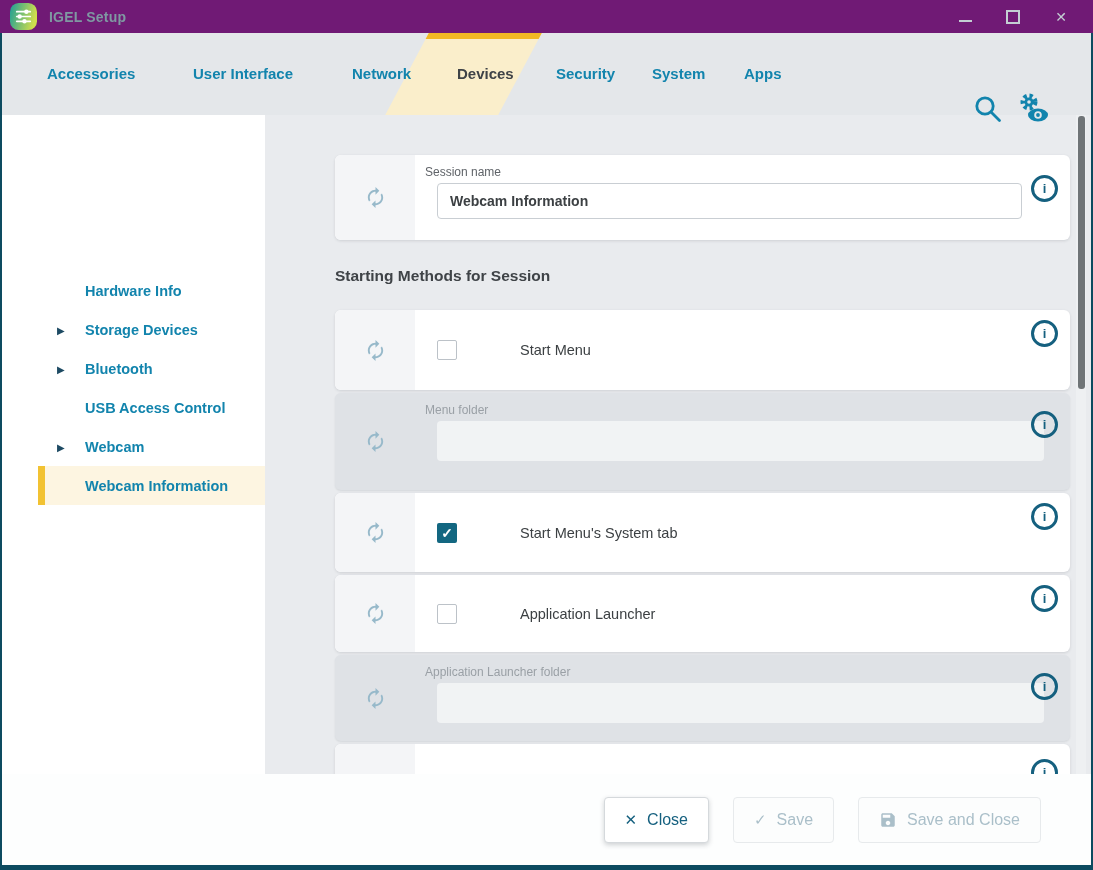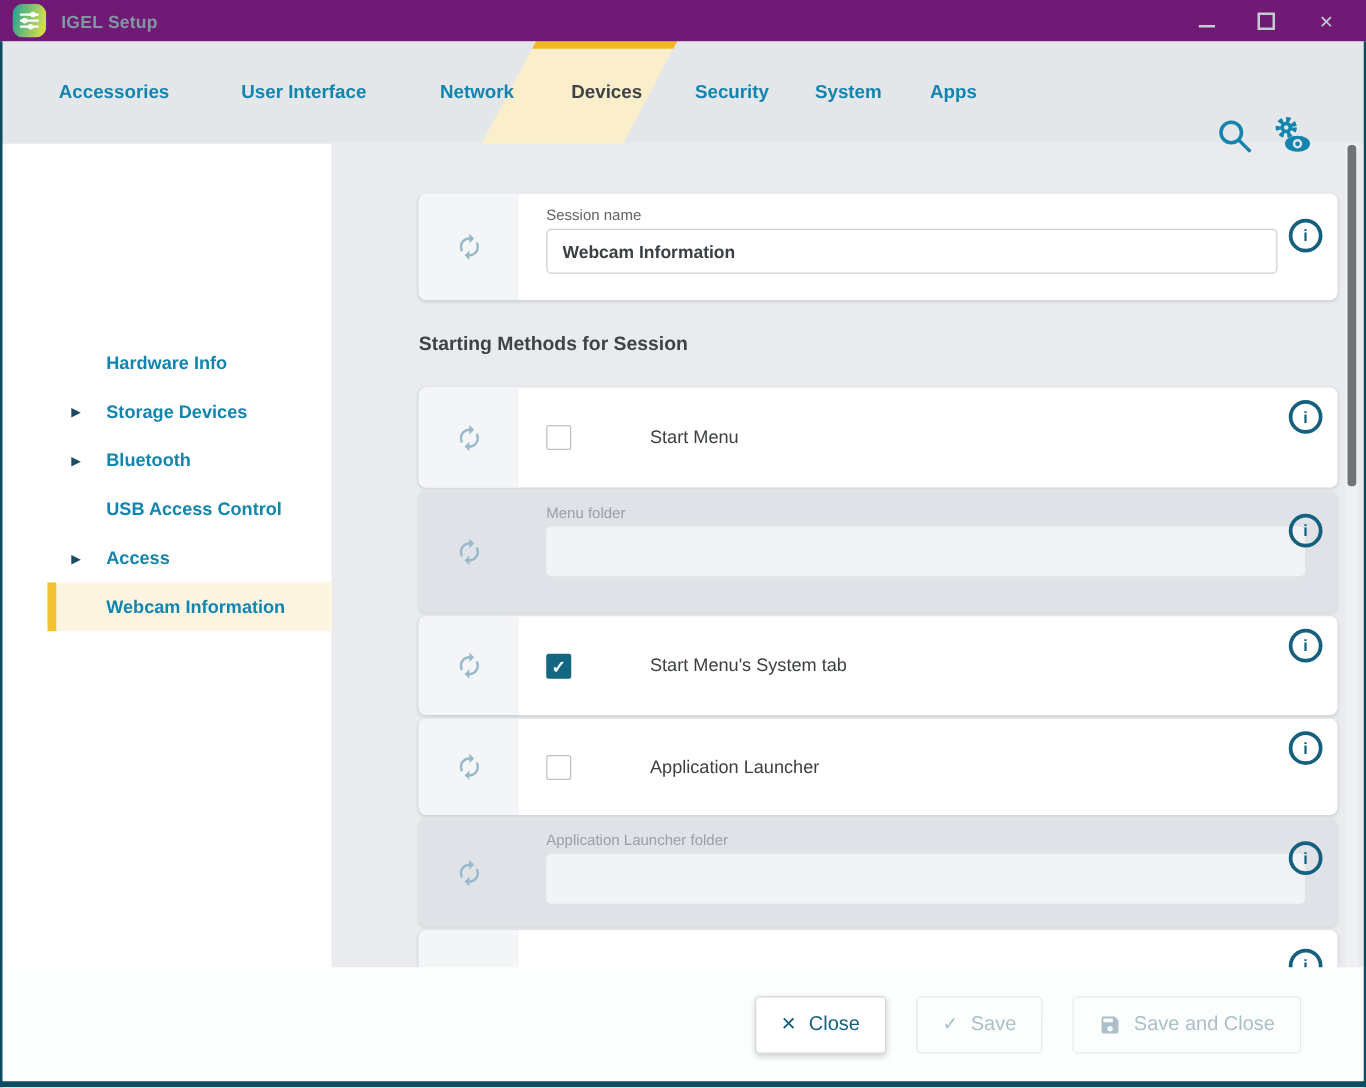--- a/index.html
+++ b/index.html
@@ -39,21 +39,21 @@
 
   
   .content{position:absolute;left:265px;top:115px;width:826px;height:659px;background:#e9ebee;
            overflow:hidden;z-index:4;}
   .card{position:absolute;left:70px;width:735px;background:#fff;border-radius:6px;
         box-shadow:0 1px 3px rgba(40,50,60,.14);display:flex;}
   .strip{width:80px;flex:0 0 80px;background:#f4f5f7;border-radius:6px 0 0 6px;
          display:flex;align-items:center;justify-content:center;}
   .cbody{flex:1;position:relative;}
   .cbody.rowflex{display:flex;align-items:center;padding-left:22px;gap:15px;}
-  .f-label{position:absolute;left:22px;font-size:12px;color:#5f6368;}
+  .f-label{position:absolute;left:10px;font-size:12px;color:#5f6368;}
   .f-input{position:absolute;left:22px;width:559px;height:34px;border:1px solid #c9ced3;
            border-radius:4px;background:#fff;padding:0 12px;font-family:"Liberation Sans",sans-serif;
            font-size:14px;font-weight:bold;color:#3c4043;outline:none;}
   .card.dis{background:#dfe2e6;box-shadow:0 1px 2px rgba(40,50,60,.10);}
   .card.dis .strip{background:transparent;}
   .card.dis .f-label{color:#9aa0a6;}
   .card.dis .f-input{background:#f1f3f4;border:none;width:583px;color:#9aa0a6;}
   .info{position:absolute;right:12px;width:21px;height:21px;border:3px solid #15607f;border-radius:50%;
         color:#15607f;font-weight:bold;font-size:13px;display:flex;align-items:center;
         justify-content:center;cursor:pointer;background:transparent;}
@@ -156,21 +156,21 @@
     </div>
     <div class="side-item" style="top:234px">
       <span class="arrow">▶</span>
       <span class="lbl">Bluetooth</span>
     </div>
     <div class="side-item" style="top:273px">
       <span class="lbl">USB Access Control</span>
     </div>
     <div class="side-item" style="top:312px">
       <span class="arrow">▶</span>
-      <span class="lbl">Access</span>
+      <span class="lbl">Webcam</span>
     </div>
     <div class="side-item sel" style="top:351px">
       <div class="selbar"></div>
       <span class="lbl">Webcam Information</span>
     </div>
   </div>
 
   <div class="content">
 
     <div class="card" style="top:40px;height:85px">

